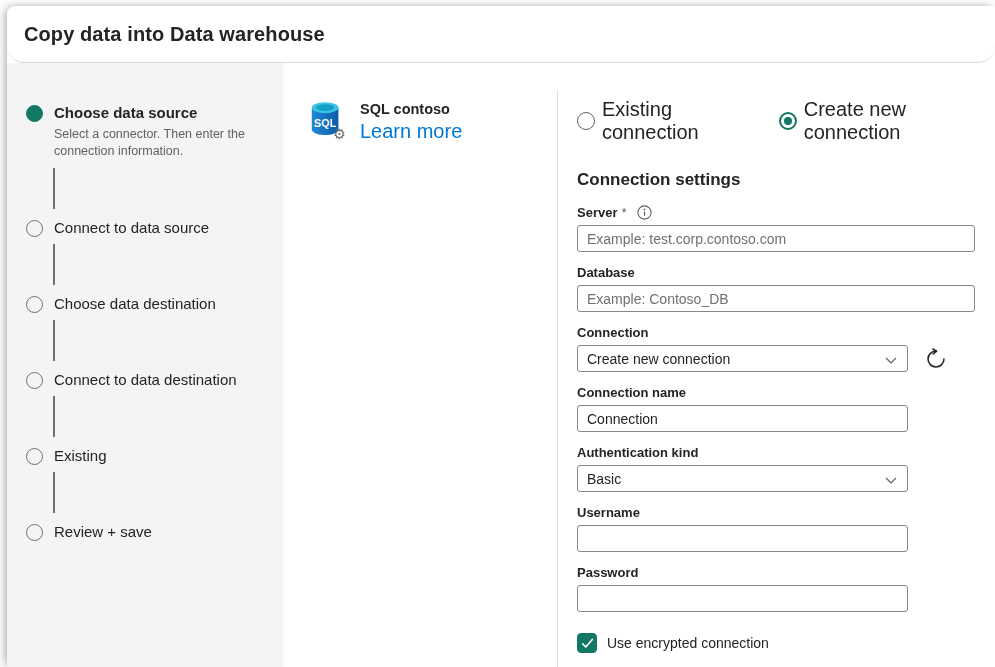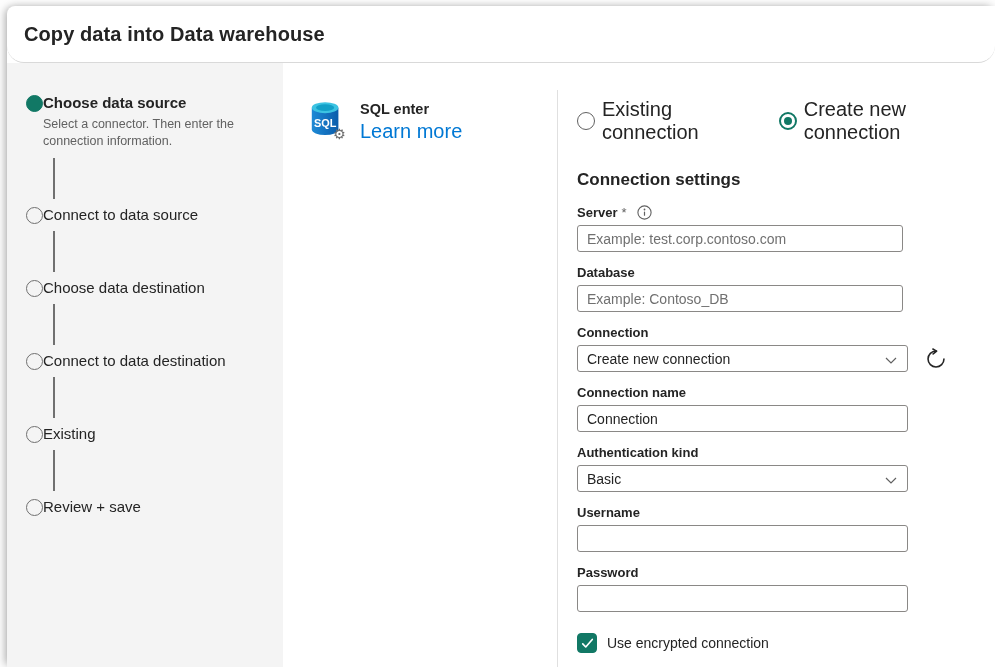--- a/index.html
+++ b/index.html
@@ -14,21 +14,21 @@
   
   .hdr { height:57px; flex:0 0 57px; display:flex; align-items:center;
          padding-left:17px; border-bottom:1px solid #d9d9d9; background:#fff;border-radius:17px; }
   .hdr h1 { font-size:20px; font-weight:700; letter-spacing:.1px; color:#242424; }
 
   .bodyrow { flex:1; display:flex; min-height:0; }
 
   
   .sidebar { width:276px; flex:0 0 276px; background:#f4f4f4;
              padding:31px 14px 0 19px; }
-  .step { display:flex; cursor:pointer; }
+  .step { display:flex; gap:11px; cursor:pointer;margin-top:10px; }
   .step.first { align-items:flex-start; }
   .step:not(.first){ align-items:center; }
   .step-circle { width:17px; height:17px; flex:0 0 17px; border-radius:50%;
                  border:1px solid #707070; background:transparent; margin-top:1px; }
   .step-circle.filled { background:#117865; border-color:#117865; }
   .step-label { font-size:15px; color:#242424; }
   .step.first .step-label { font-weight:700; }
   .step-desc { font-size:12.5px; color:#616161; line-height:1.38; margin-top:5px; max-width:208px; }
   .conn-line { width:2px; height:41px; background:#707070; margin:7px 0 7px 27px; }
 
@@ -56,21 +56,21 @@
   .field { margin-bottom:13px; }
   .label-row { display:flex; align-items:center; gap:6px; margin-bottom:5px; }
   .flabel { font-size:13px; font-weight:700; color:#242424; }
   .req { font-size:13px; color:#616161; margin-left:-2px; }
   .info { display:inline-flex; margin-left:4px; cursor:pointer; }
 
   .ti { height:27px; border:1px solid #8a8886; border-radius:3px; background:#fff;
         font-family:"Liberation Sans", sans-serif; font-size:14px; color:#242424;
         padding:0 9px; outline:none; display:block; }
   .ti::placeholder { color:#707070; opacity:1; }
-  .ti.wide { width:326px; }
+  .ti.wide { width:398px; }
   .ti.narrow { width:331px; }
 
   .dd { width:331px; height:27px; border:1px solid #8a8886; border-radius:3px; background:#fff;
         display:flex; align-items:center; justify-content:space-between;
         padding:0 10px 0 9px; font-size:14px; cursor:pointer; }
 
   .conn-row { display:flex; align-items:center; gap:17px; }
   .refresh-btn { display:inline-flex; cursor:pointer; background:none; border:none; padding:0; }
 
   .chk-row { display:flex; align-items:center; gap:10px; margin-top:21px; cursor:pointer; }
@@ -143,21 +143,21 @@
               </linearGradient>
             </defs>
             <path d="M4 8 v23 a14 5.8 0 0 0 28 0 V8 Z" fill="url(#sqlg)"></path>
             <ellipse cx="18" cy="8" rx="14" ry="5.8" fill="#3cc3e2"></ellipse>
             <ellipse cx="18" cy="8" rx="9.5" ry="3.6" fill="#12a0c8"></ellipse>
             <text x="18" y="28" text-anchor="middle" font-size="11.5" font-weight="bold" fill="#ffffff" font-family="Liberation Sans, sans-serif">SQL</text>
             <text x="33" y="41" text-anchor="middle" font-size="15" fill="#6d6d6d">⚙</text>
           </svg>
         </span>
         <div>
-          <div class="connector-name">SQL enter</div>
+          <div class="connector-name">SQL contoso</div>
           <a class="learn-more">Learn more</a>
         </div>
       </div>
     </section>
 
     <div class="vdiv"></div>
 
     <section class="formcol">
 
       <div class="radio-row">

